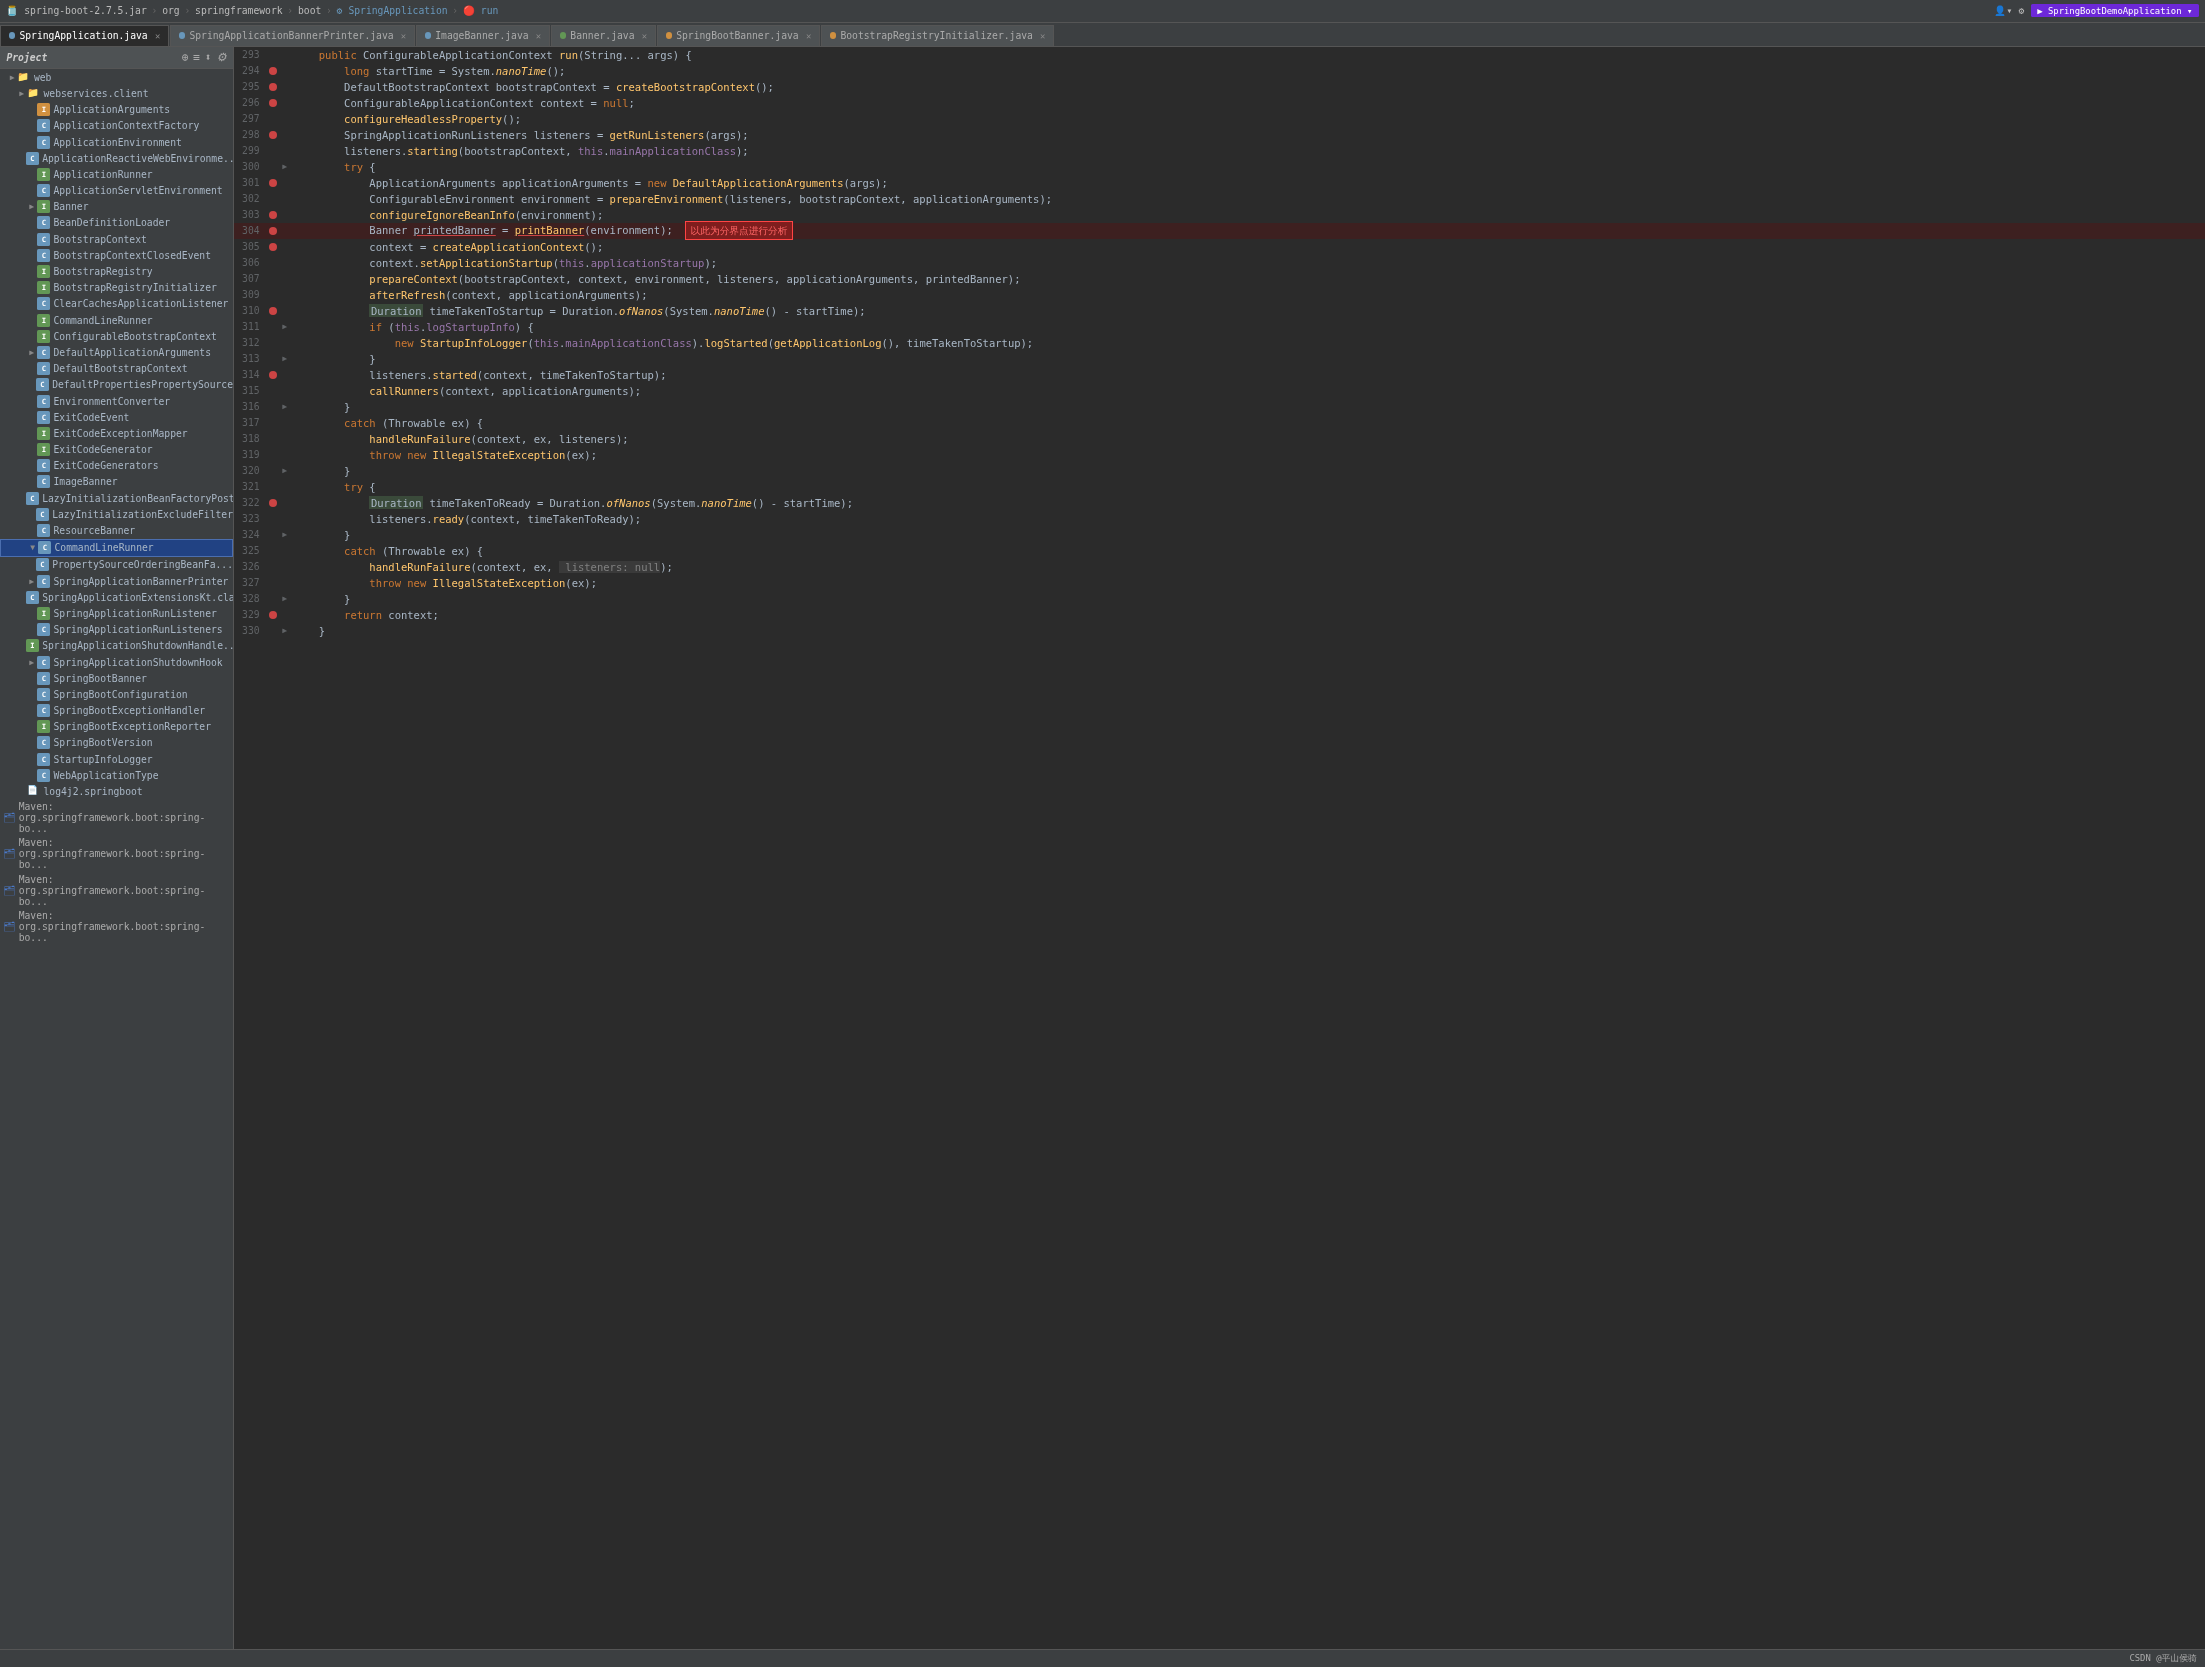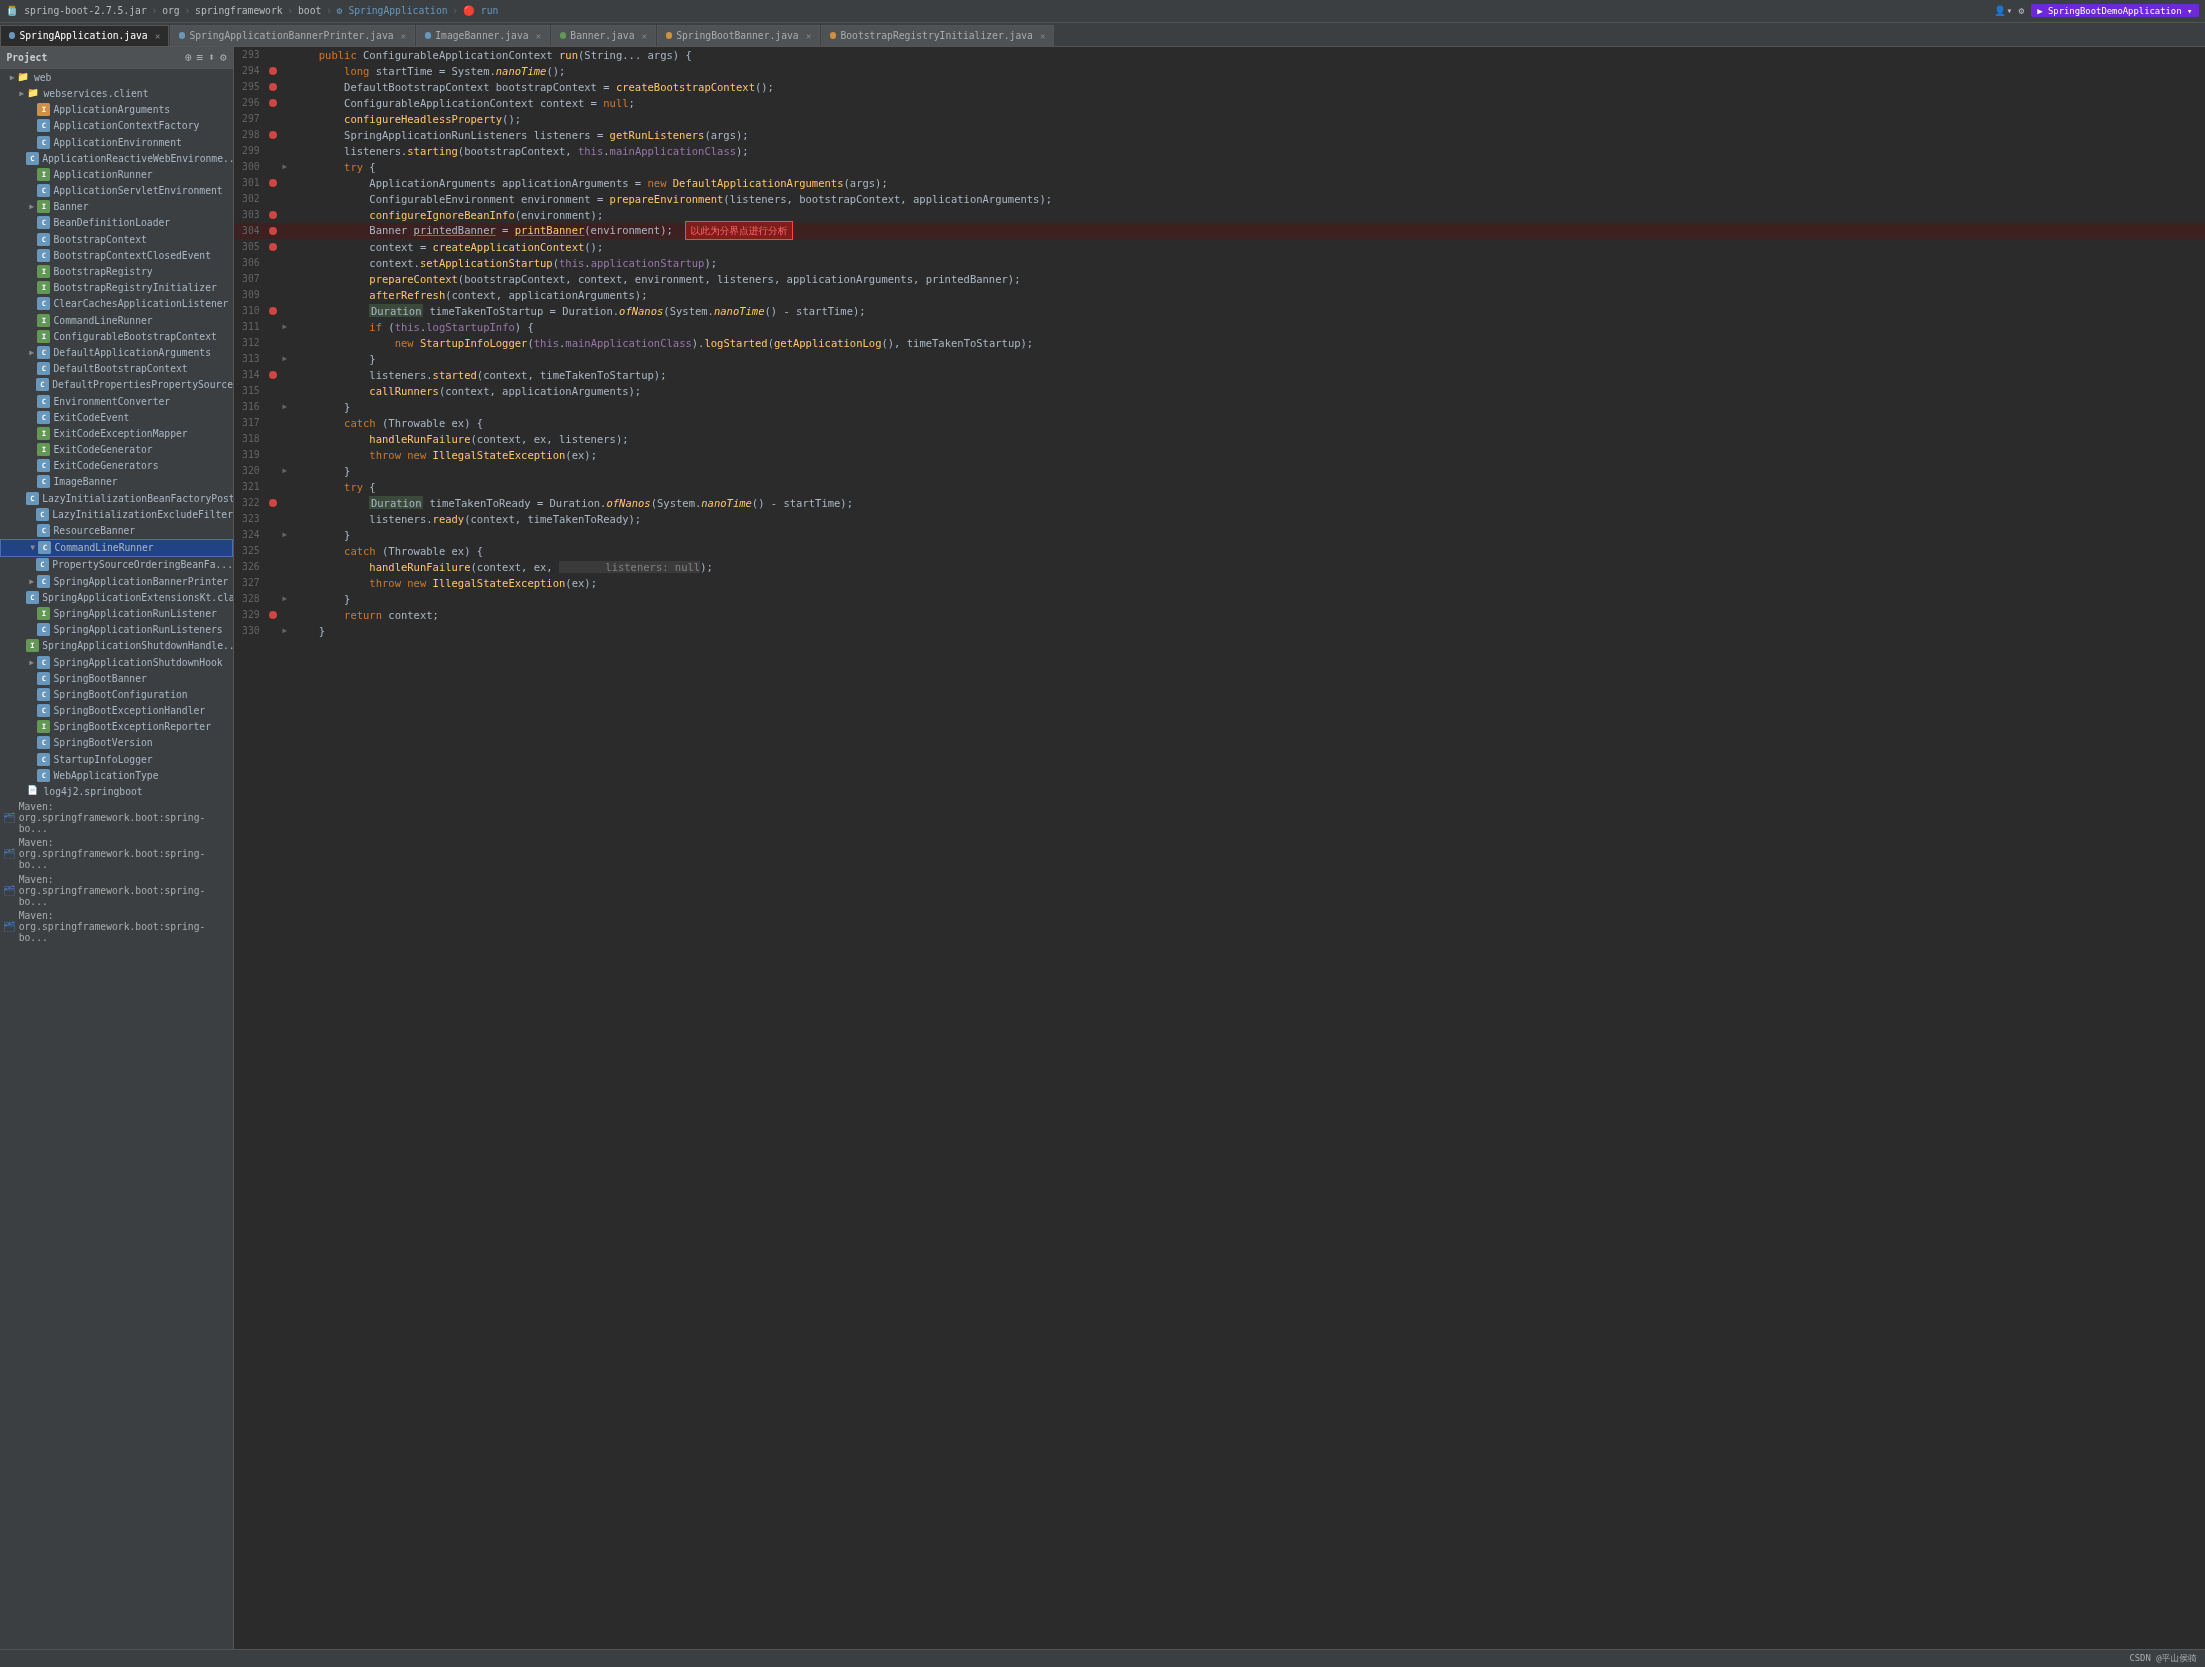--- a/index.html
+++ b/index.html
@@ -80,20 +80,21 @@
       flex-shrink: 0;
     }
     #sidebar-header {
       display: flex;
       align-items: center;
       justify-content: space-between;
       padding: 3.2px 6.4px;
       background: #4e5254;
       border-bottom: 0.8px solid #555;
       height: 22.6px;
+      font-style: italic;
     }
     .sidebar-title {
       font-size: 9.7px;
       font-weight: bold;
       color: #ccc;
     }
     .sidebar-icons {
       display: flex;
       gap: 4.8px;
       color: #aaa;
@@ -841,21 +842,21 @@
         <div class="line-num">325</div>
         <div class="line-breakpoint"></div>
         <div class="line-fold"></div>
         <div class="line-code">        <span class="kw">catch</span> (Throwable ex) {</div>
       </div>
 
       <div class="line-row">
         <div class="line-num">326</div>
         <div class="line-breakpoint"></div>
         <div class="line-fold"></div>
-        <div class="line-code">            <span class="fn">handleRunFailure</span>(context, ex, <span class="comment" style="font-style:normal;background:#3a3a3a;padding-left:40px;"> listeners: null</span>);</div>
+        <div class="line-code">            <span class="fn">handleRunFailure</span>(context, ex, <span class="comment" style="font-style:normal;background:#3a3a3a;"> listeners: null</span>);</div>
       </div>
 
       <div class="line-row">
         <div class="line-num">327</div>
         <div class="line-breakpoint"></div>
         <div class="line-fold"></div>
         <div class="line-code">            <span class="kw">throw</span> <span class="kw">new</span> <span class="fn">IllegalStateException</span>(ex);</div>
       </div>
 
       <div class="line-row">

